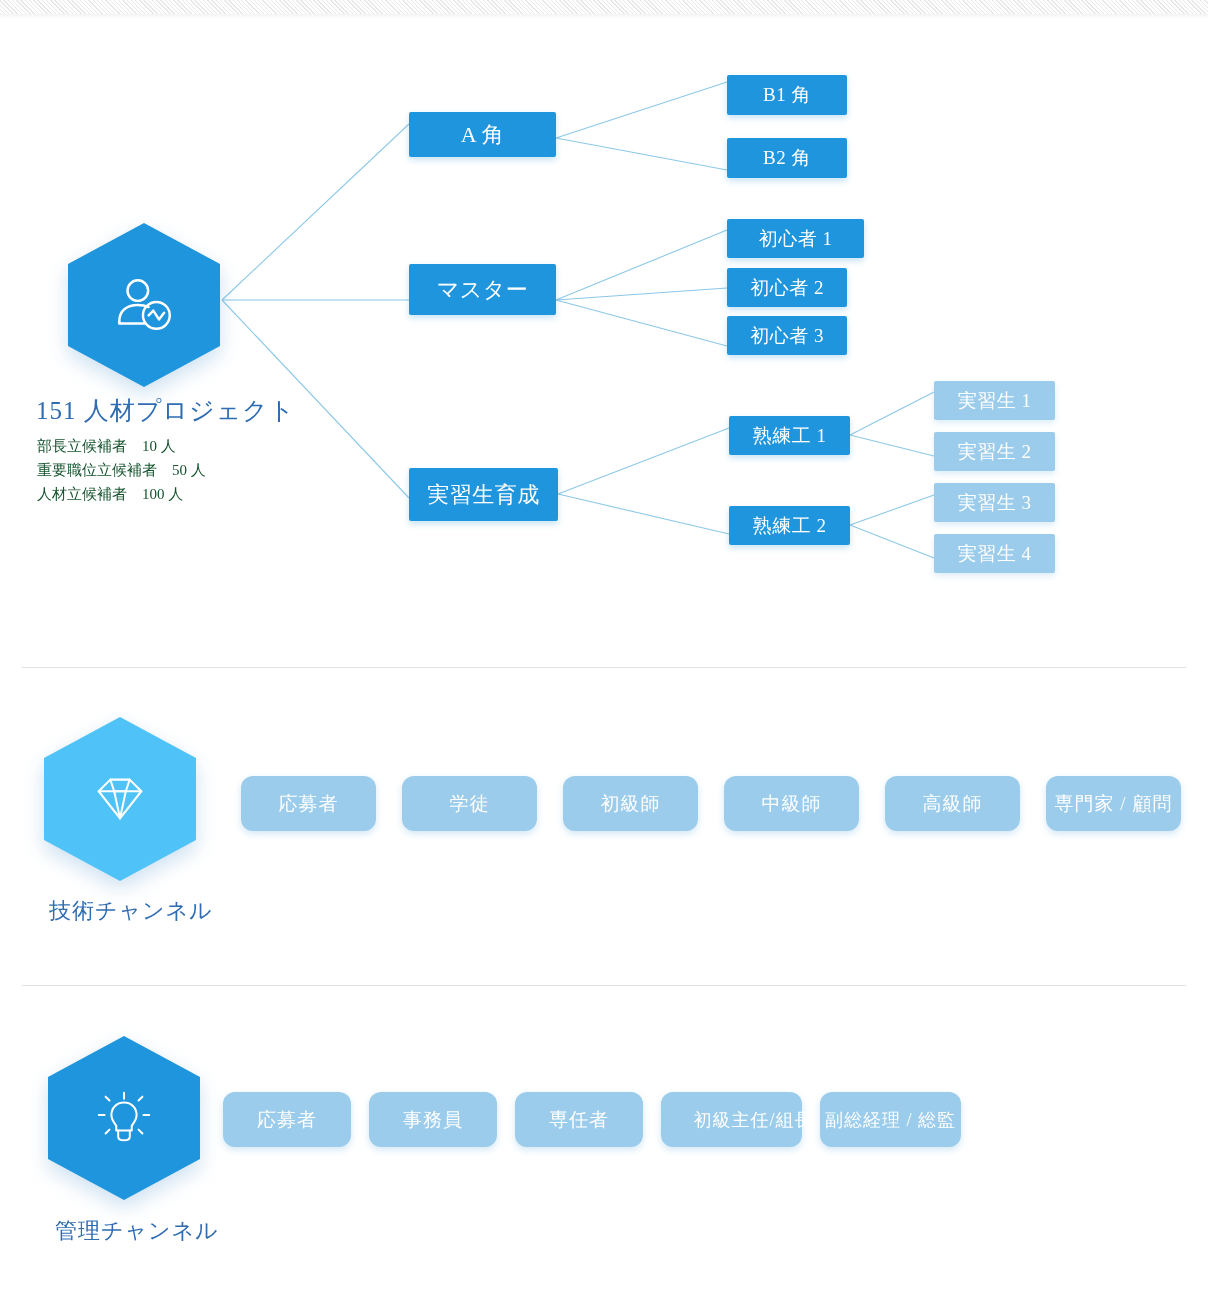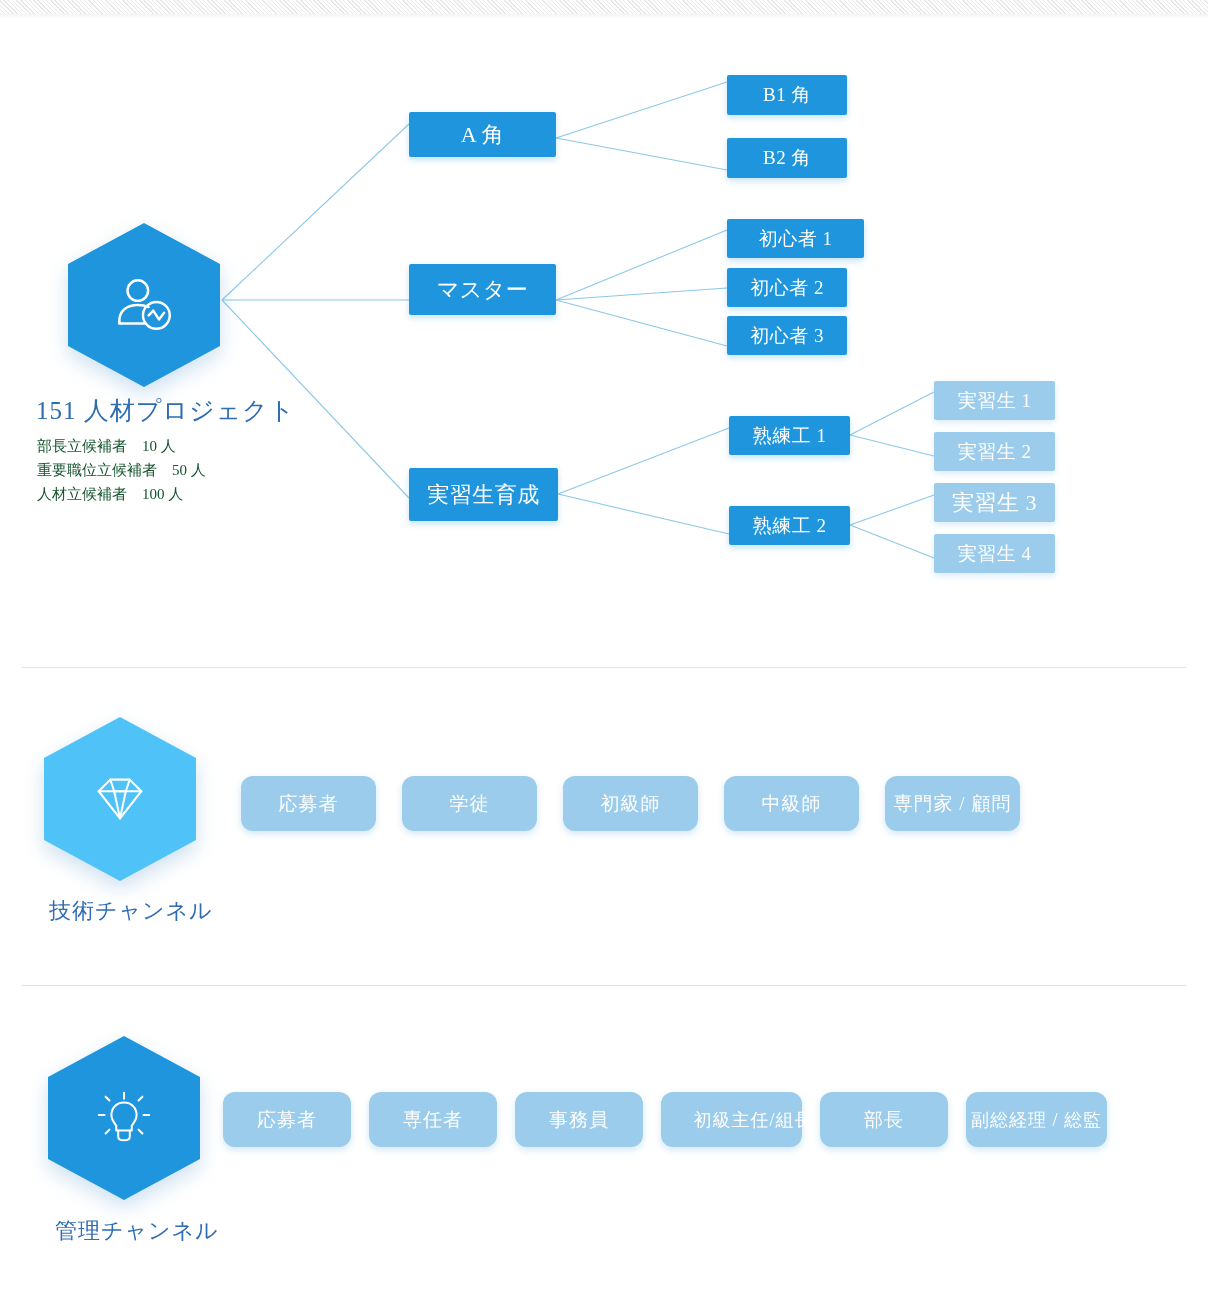--- a/index.html
+++ b/index.html
@@ -181,21 +181,21 @@
 
 <div class="node dark" style="left:727px; top:219px; width:137px; height:39px; font-size:19px;">初心者 1</div>
 <div class="node dark" style="left:727px; top:268px; width:120px; height:39px; font-size:19px;">初心者 2</div>
 <div class="node dark" style="left:727px; top:316px; width:120px; height:39px; font-size:19px;">初心者 3</div>
 
 <div class="node dark" style="left:729px; top:416px; width:121px; height:39px; font-size:19px;">熟練工 1</div>
 <div class="node dark" style="left:729px; top:506px; width:121px; height:39px; font-size:19px;">熟練工 2</div>
 
 <div class="node light" style="left:934px; top:381px; width:121px; height:39px; font-size:19px;">実習生 1</div>
 <div class="node light" style="left:934px; top:432px; width:121px; height:39px; font-size:19px;">実習生 2</div>
-<div class="node light" style="left:934px; top:483px; width:121px; height:39px; font-size:22px;">実習生 3</div>
+<div class="node light" style="left:934px; top:483px; width:121px; height:39px; font-size:19px;">実習生 3</div>
 <div class="node light" style="left:934px; top:534px; width:121px; height:39px; font-size:19px;">実習生 4</div>
 
 <div class="divider" id="divider-1"></div>
 
 <div class="hex-wrap" style="left:44px; top:717px; width:152px; height:164px;">
   <div class="hex" style="background:#4FC3F7;">
     <span>
       <svg width="62" height="62" viewBox="0 0 64 64" fill="none" stroke="#ffffff" stroke-width="2.1" stroke-linejoin="round" stroke-linecap="round">
         <path d="M10 24 L22 12 L42 12 L54 24 L32 52 Z"></path>
         <path d="M10 24 L54 24"></path>
@@ -207,20 +207,21 @@
   </div>
 </div>
 
 <div class="caption" style="left:49px; top:896px;">技術チャンネル</div>
 
 <div class="chip-row" style="left:241px; top:776px; gap:26px;">
   <div class="chip" style="width:135px; height:55px;">応募者</div>
   <div class="chip" style="width:135px; height:55px;">学徒</div>
   <div class="chip" style="width:135px; height:55px;">初級師</div>
   <div class="chip" style="width:135px; height:55px;">中級師</div>
+  <div class="chip" style="width:135px; height:55px;">高級師</div>
   <div class="chip" style="width:135px; height:55px;">専門家 / 顧問</div>
 </div>
 
 <div class="divider" id="divider-2"></div>
 
 <div class="hex-wrap" style="left:48px; top:1036px; width:152px; height:164px;">
   <div class="hex" style="background:#1E95DC;">
     <span>
       <svg width="62" height="62" viewBox="0 0 64 64" fill="none" stroke="#ffffff" stroke-width="2.1" stroke-linecap="round" stroke-linejoin="round">
         <path d="M32 16 C24 16 19 22 19 29 C19 34 22 37 24 40 L24 45 L40 45 L40 40 C42 37 45 34 45 29 C45 22 40 16 32 16 Z"></path>
@@ -234,18 +235,17 @@
         <path d="M47 44 L51 48"></path>
       </svg>
     </span>
   </div>
 </div>
 
 <div class="caption" style="left:55px; top:1216px;">管理チャンネル</div>
 
 <div class="chip-row" style="left:223px; top:1092px; gap:18px;">
   <div class="chip" style="width:128px; height:55px;">応募者</div>
+  <div class="chip" style="width:128px; height:55px;">事務員</div>
   <div class="chip" style="width:128px; height:55px;">専任者</div>
-  <div class="chip" style="width:128px; height:55px;">事務員</div>
   <div class="chip" style="width:141px; height:55px; font-size:18px;padding-left:44px;">初級主任/組長</div>
-  <div class="chip" style="width:128px; height:55px;">部長</div>
   <div class="chip" style="width:141px; height:55px; font-size:18px;">副総経理 / 総監</div>
 </div>
 
 </body></html>

